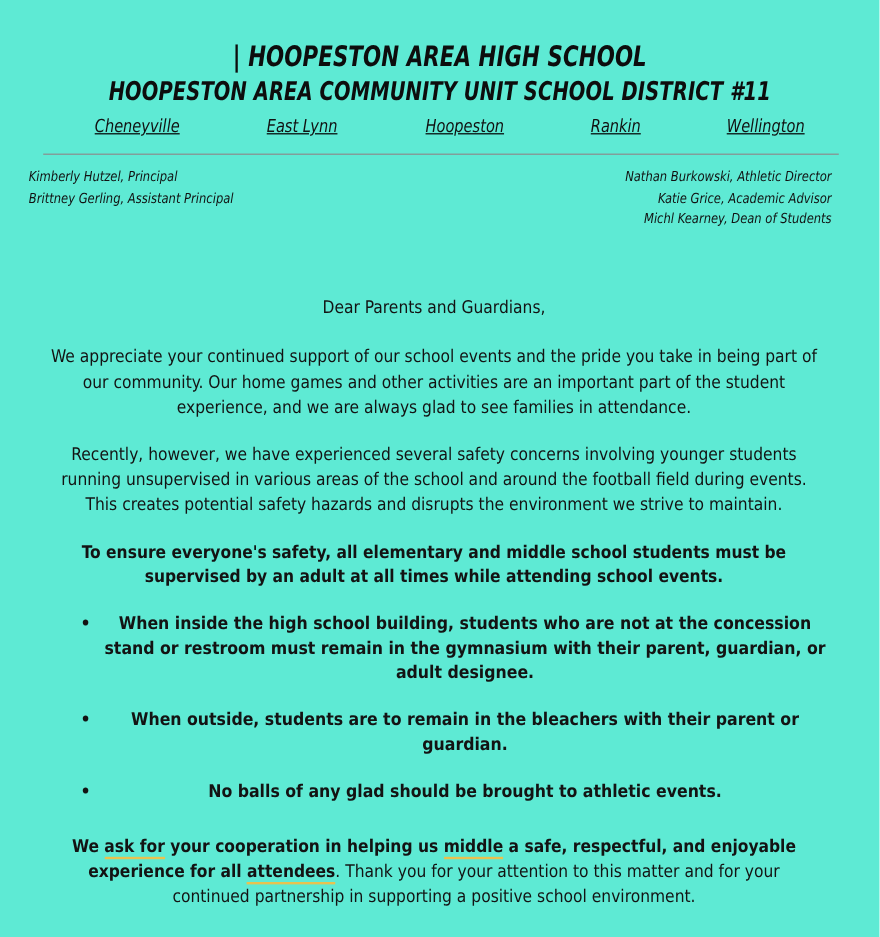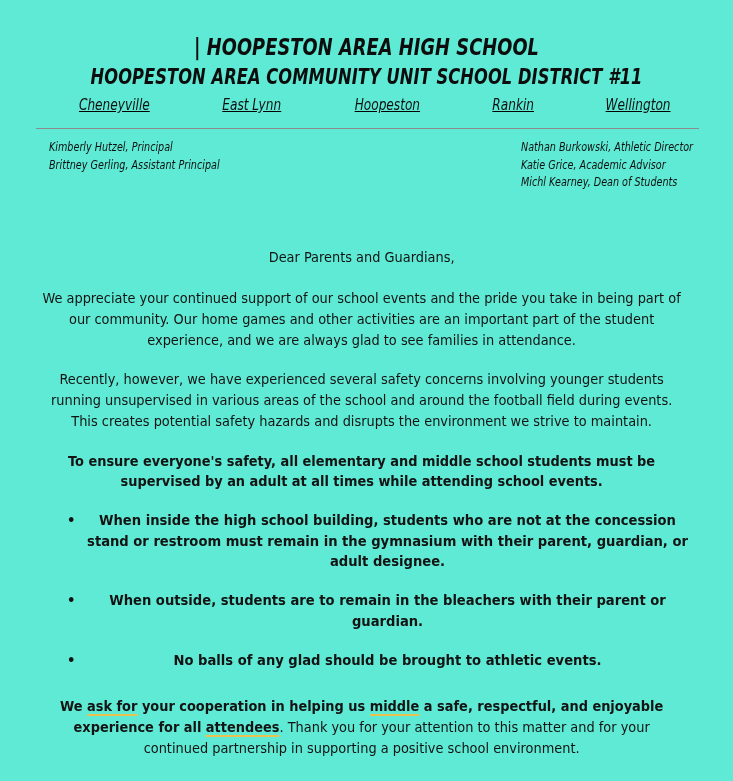--- a/index.html
+++ b/index.html
@@ -64,24 +64,24 @@
   .lh-rule {
     margin: 14px 34px 0 36px;
     height: 1px;
     background: #8c8c8c;
   }
 
   
   .staff {
     display: flex;
     justify-content: space-between;
-    margin: 10px 40px 0 49px;
+    margin: 10px 40px 0 24px;
   }
   .staff-col { display: flex; flex-direction: column; }
-  .staff-col.right { }
+  .staff-col.right { text-align: right; }
   .staff-line {
     font-family: "DejaVu Sans Condensed", "Liberation Sans Narrow", "Liberation Sans", sans-serif;
     font-style: italic;
     font-size: 11.5px;
     line-height: 1.52;
     color: #111111;
     transform: scaleX(0.93);
     white-space: nowrap;
   }
   .staff-col.left .staff-line { transform-origin: left center; }

